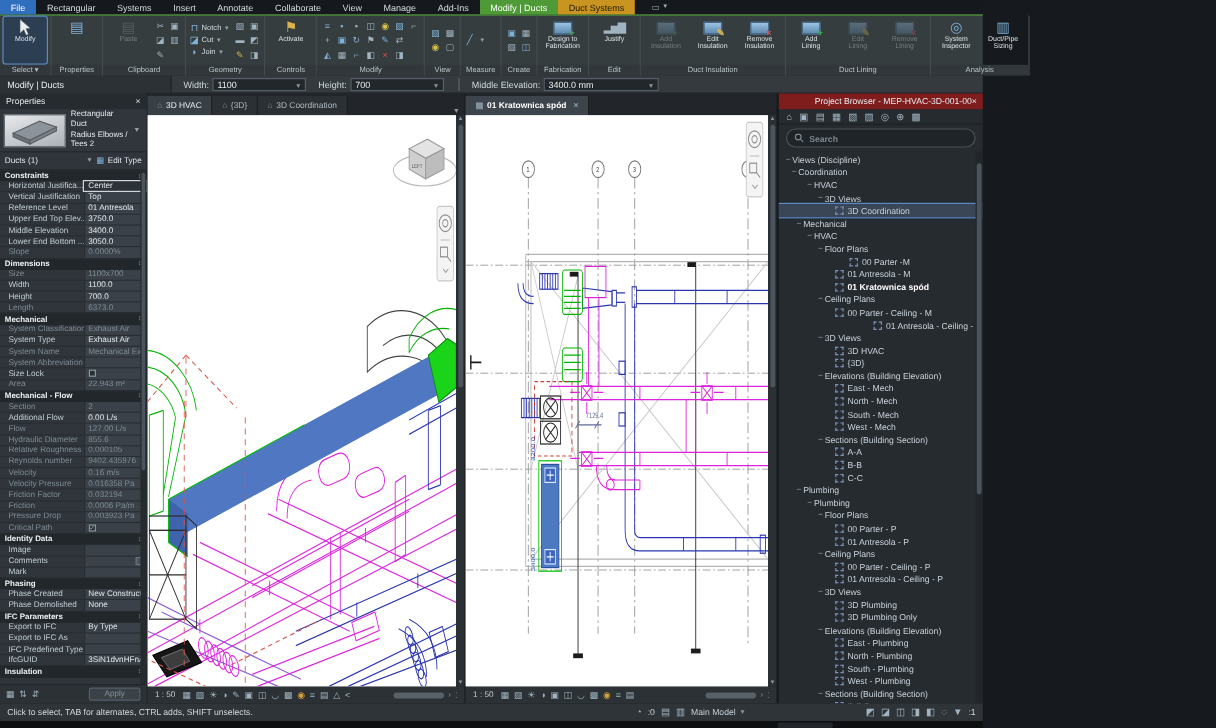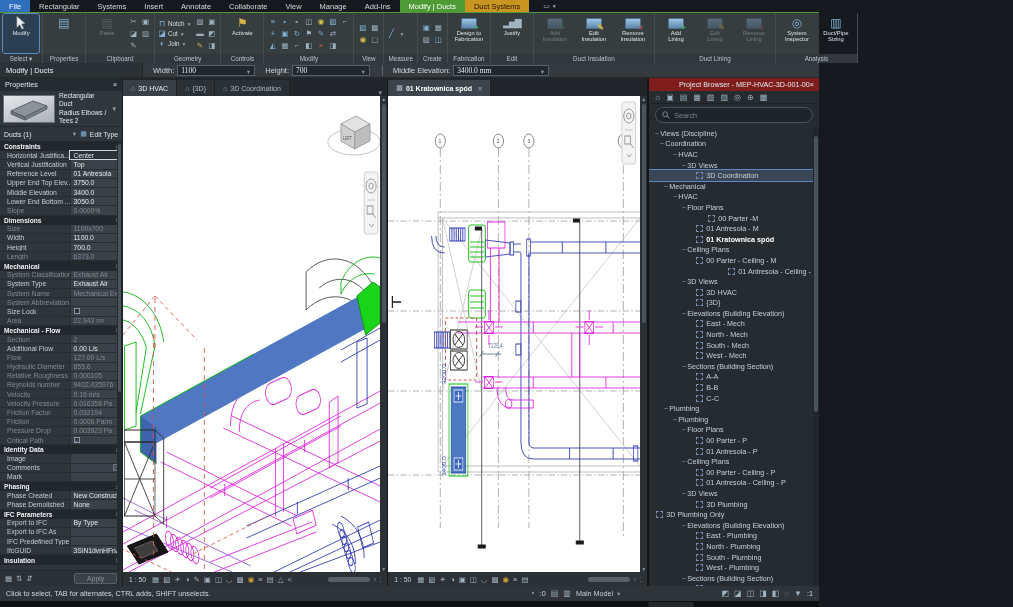--- a/index.html
+++ b/index.html
@@ -35,21 +35,21 @@
   .srow .dd { color:#93a1aa; font-size:5px; }
   .icongrid { display:flex; flex-direction:column; justify-content:center; gap:1px; }
   .icongrid .grow { display:flex; gap:1px; }
   .icongrid .gi { width:11px; height:11px; font-size:7.5px; display:flex; align-items:center; justify-content:center; color:#9fb3c0; }
   .cursor-svg { width:12px; height:15px; }
 
   
   #optionsbar { height:15px; background:#343a3e; display:flex; align-items:center; font-size:7.5px; color:#cfd8dc; border-bottom:1px solid #24292c; }
   #optionsbar .mode { width:143px; align-self:stretch; display:flex; align-items:center; padding-left:6px; background:#2b3135; color:#e8eef2; border-right:1px solid #1f2427; }
   .opt-field { display:flex; align-items:center; gap:3px; margin-left:10px; }
-  .opt-input { background:#22272b; border:1px solid #55606a; min-width:78px; height:11px; padding:0 3px; display:flex; align-items:flex-end; justify-content:space-between; color:#e6ecf0;font-family:Liberation Serif, serif; }
+  .opt-input { background:#22272b; border:1px solid #55606a; min-width:78px; height:11px; padding:0 3px; display:flex; align-items:flex-end; justify-content:space-between; color:#e6ecf0; }
   .opt-input .dd { color:#8a97a1; font-size:5.5px; }
   .opt-sep { width:1px; height:11px; background:#5a646c; margin-left:12px; }
 
   
   #main { height:508px; display:flex; }
   
   #properties { width:143px; background:#2f353b; display:flex; flex-direction:column; border-right:1px solid #1c2023; font-size:6.8px; color:#c2cdd4; }
   #prop-header { height:13px; background:#262b30; display:flex; align-items:center; justify-content:space-between; padding:0 5px; color:#dfe6ea; font-size:7.2px; }
   #type-selector { height:36px; display:flex; align-items:center; gap:4px; padding:2px 3px; background:#30363c; border-bottom:1px solid #23282c; }
   #type-img { width:52px; height:28px; background:linear-gradient(160deg,#e7e9ec,#aab0b7); border:1px solid #6a7176; display:flex; align-items:center; justify-content:center; }
@@ -97,21 +97,21 @@
   .vcb .ci { font-size:7.5px; color:#9fb3c0; }
   .vcb .pill { margin-left:auto; width:42px; height:5px; border-radius:3px; background:#57616a; }
   .vcb .endg { color:#8a97a1; font-size:6.5px; }
 
   
   #browser { flex:1; background:#262b30; display:flex; flex-direction:column; border-left:1px solid #14171a; font-size:7.2px; color:#c6d0d8; }
   #pb-header { height:13px; background:#7f1d1d; display:flex; align-items:center; justify-content:flex-end; padding:0 5px; color:#e4eaee; }
   #pb-toolbar { height:13px; display:flex; align-items:center; gap:6px; padding:0 6px; border-bottom:1px solid #1d2226; }
   #pb-toolbar .tbi { color:#9fb3c0; font-size:8px; }
   #pb-search { height:16px; display:flex; align-items:center; margin:3px 6px; background:#1f2428; border:1px solid #4a5258; border-radius:8px; padding:0 6px; gap:4px; }
-  #pb-search .ph { color:#7c878f; }
+  #pb-search .ph { color:#7c878f;font-weight:bold; }
   #pb-tree { flex:1; position:relative; overflow:hidden; padding-top:2px; }
   .tnode { height:10.6px; display:flex; align-items:center; white-space:nowrap; }
   .tnode .exp { width:7px; color:#93a1aa; font-size:7px; text-align:center; }
   .tnode .vicon { width:7px; height:7px; border:1px dashed #7d8fb3; margin-right:3px; flex:none; }
   .tnode.sel { background:#3a4556; outline:1px solid #5b88c9; }
   .tnode.bold { color:#ffffff; font-weight:bold; }
   #pb-vscroll { position:absolute; right:0; top:0; bottom:0; width:6px; background:#21262a; }
   #pb-vscroll .thumb { position:absolute; top:10px; left:1px; width:4px; height:60%; background:#4a545c; border-radius:2px; }
 
   
@@ -1168,21 +1168,21 @@
           </div>
           <div class="tnode" style="padding-left: 31px;">
             <span class="exp">−</span>
             <span>3D Views</span>
           </div>
           <div class="tnode" style="padding-left: 40px;">
             <span class="exp"></span>
             <span class="vicon"></span>
             <span>3D Plumbing</span>
           </div>
-          <div class="tnode" style="">
+          <div class="tnode" style="padding-left: 40px;">
             <span class="exp"></span>
             <span class="vicon"></span>
             <span>3D Plumbing Only</span>
           </div>
           <div class="tnode" style="padding-left: 31px;">
             <span class="exp">−</span>
             <span>Elevations (Building Elevation)</span>
           </div>
           <div class="tnode" style="padding-left: 40px;">
             <span class="exp"></span>

